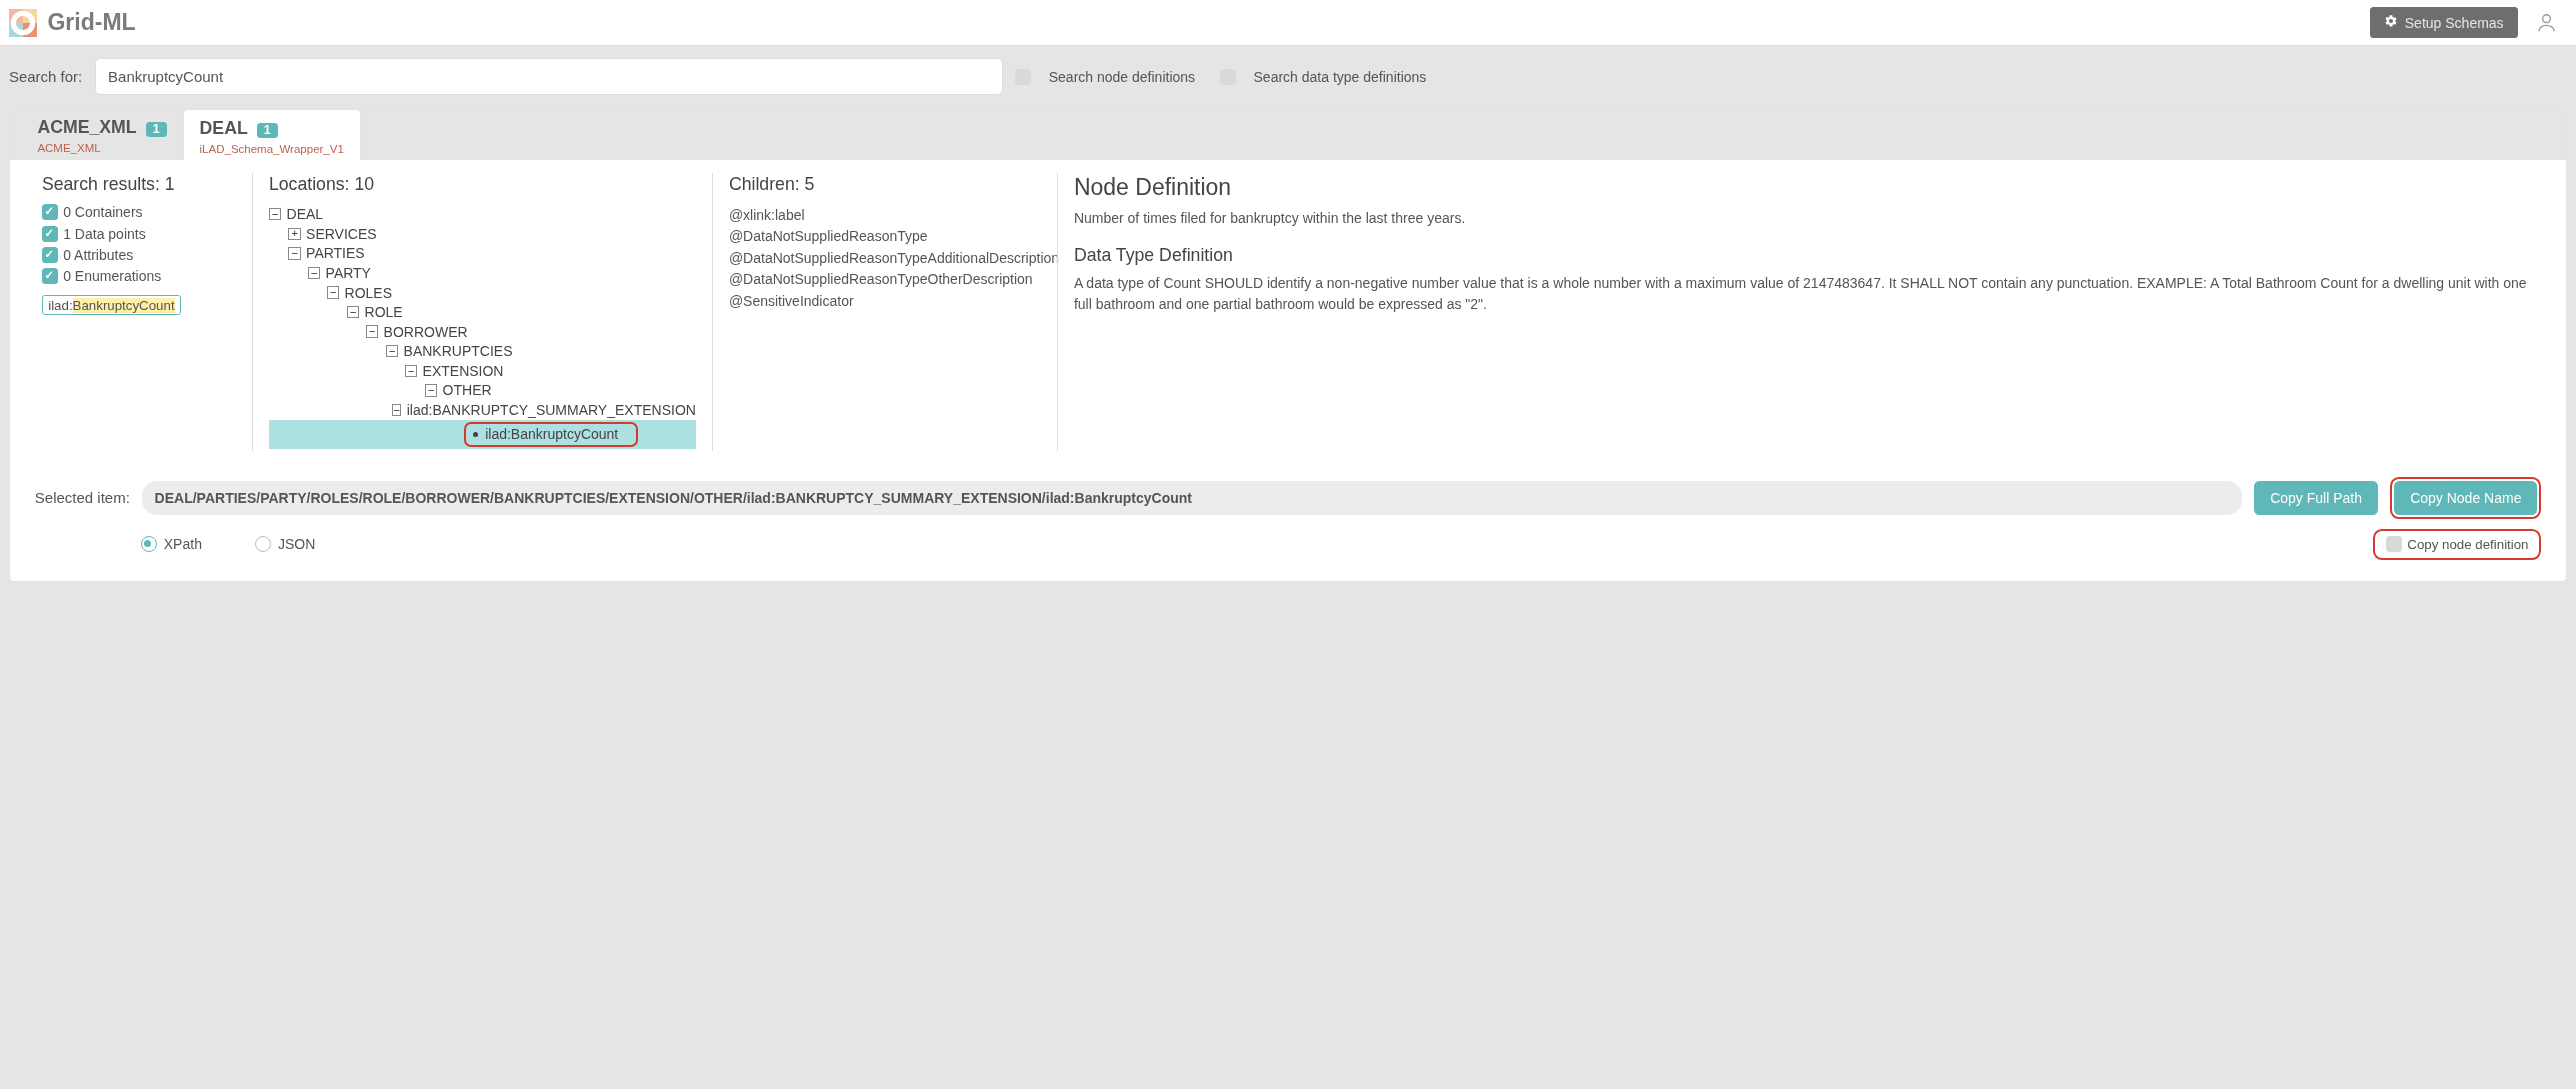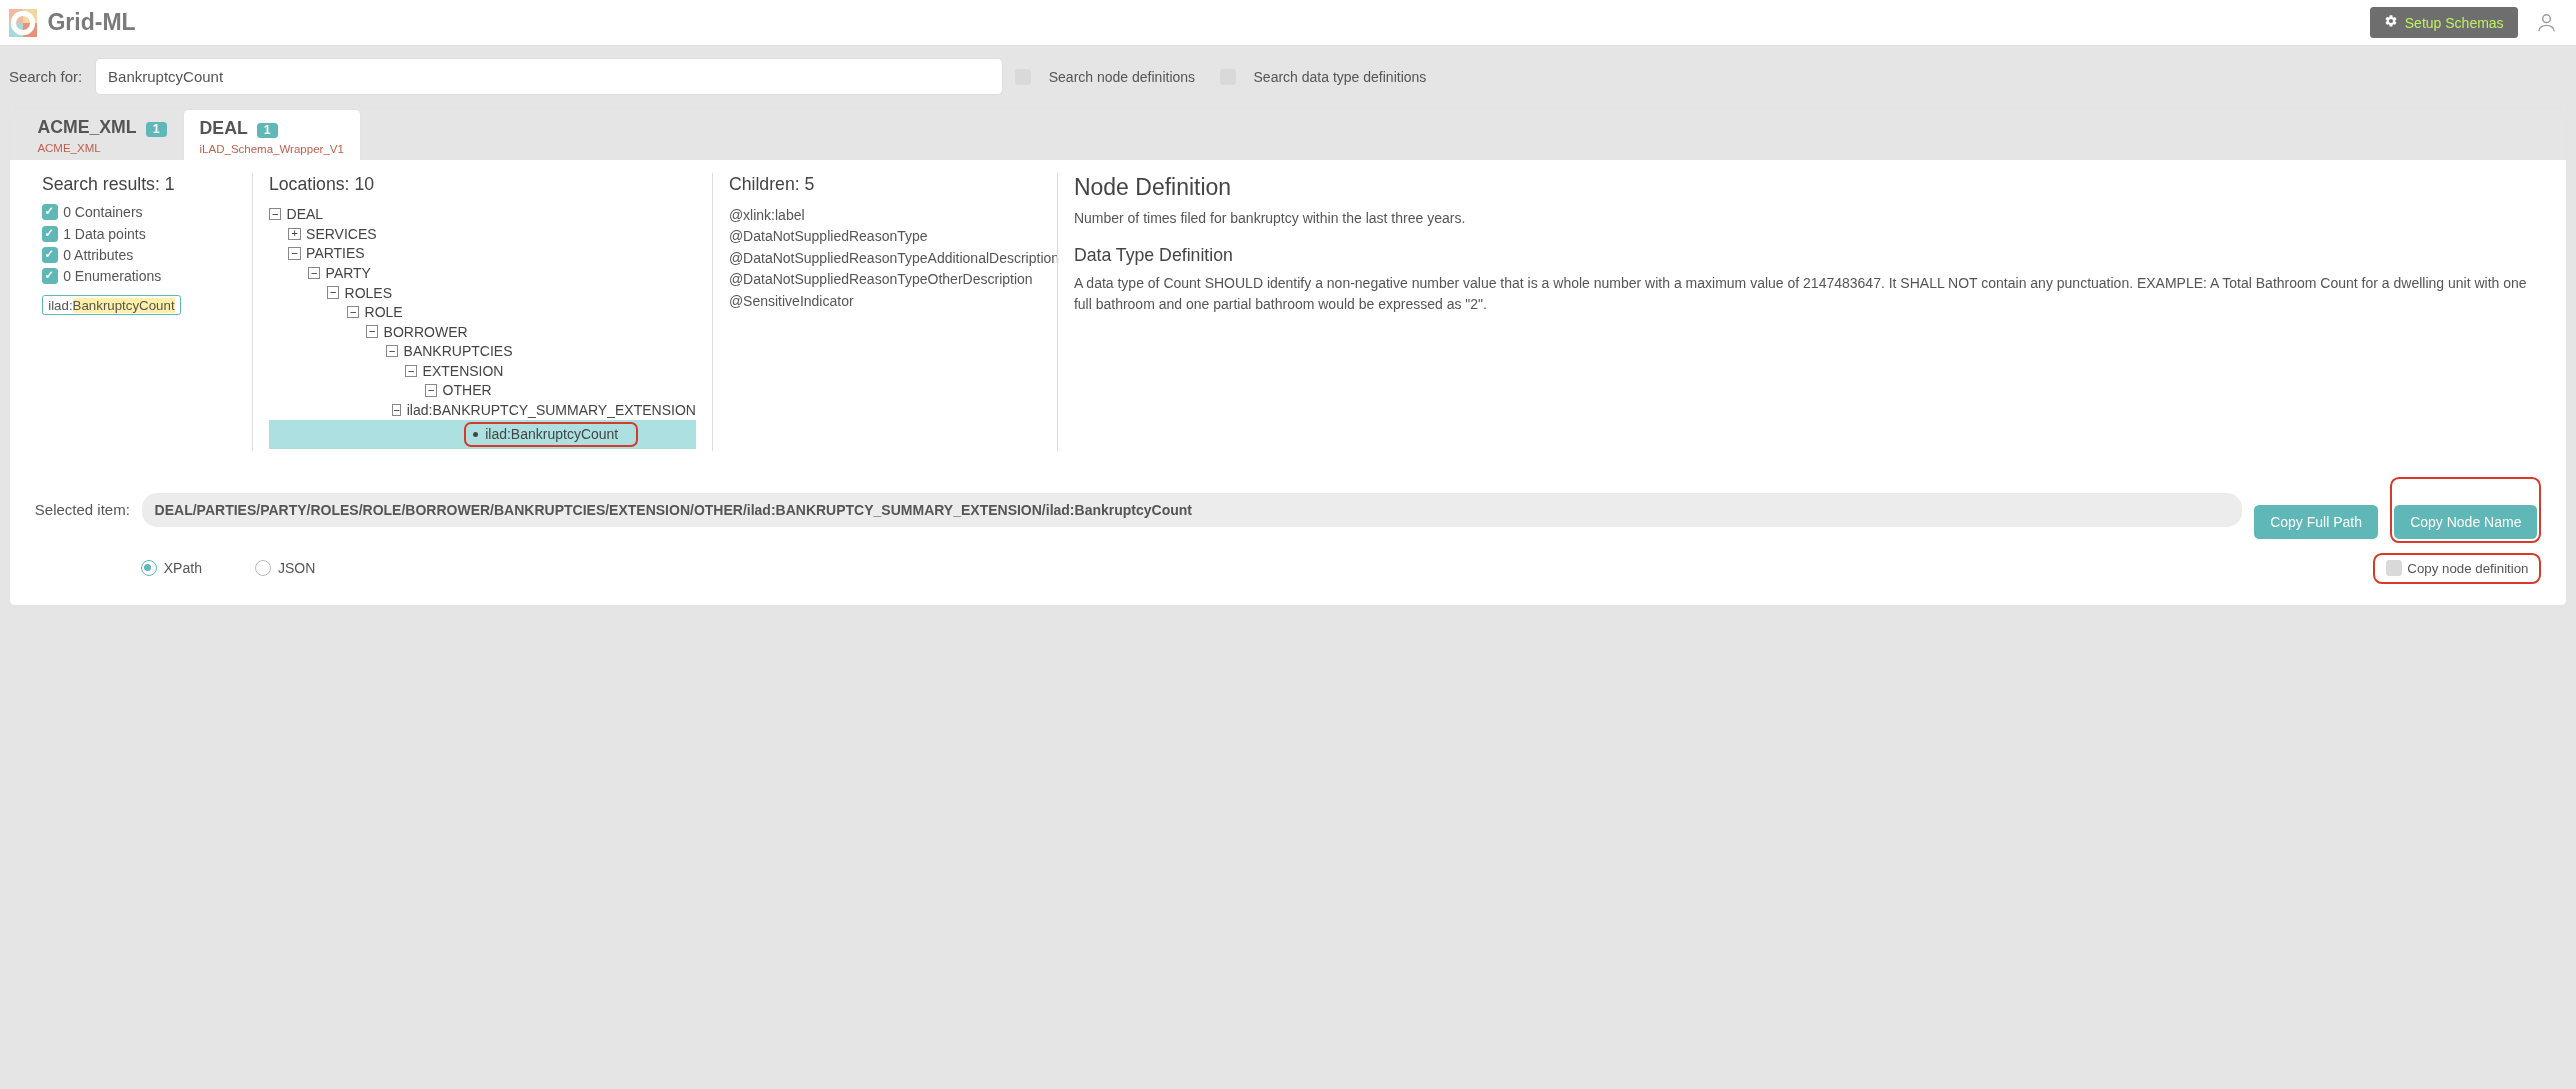--- a/index.html
+++ b/index.html
@@ -24,21 +24,21 @@
   }
   .logo svg { width: 28px; height: 28px; }
   .brand {
     font-size: 23px;
     font-weight: 700;
     color: #7B7B7B;
     flex: 1;
   }
   .setup-btn {
     background: #6E6E6E;
-    color: #bef264;
+    color: #e5e5e5;
     border: none;
     padding: 7px 14px;
     border-radius: 3.5px;
     font-size: 14px;
     display: inline-flex;
     align-items: center;
     gap: 7px;
     cursor: pointer;
     margin-left: 40px;
   }
@@ -160,21 +160,21 @@
     padding: 10.6px 16px 12.4px 16px;
   }
   .selected-row { display:flex; align-items:center; gap:12.4px; }
   .sel-label { font-size:15px; color:#555; white-space:nowrap; }
   .sel-path {
     flex:1; background:#ECECEC; padding:8.9px 12.4px; border-radius:15px;
     font-size:14px; font-weight:600; color:#555;
   }
   .btn-teal {
     background:#5FB7B7; color:#fff; border:none; padding:8.9px 16px;
-    border-radius:5.3px; font-size:14px; cursor:pointer;margin-top:24px;
+    border-radius:5.3px; font-size:14px; cursor:pointer;
   }
   .ring-red { border:2.7px solid #D63A2A; border-radius:8.9px; padding:1.8px; display:inline-flex;}
   .opts-row { display:flex; align-items:center; margin-top:10.6px; padding-left:106px;}
   .radio {
     width:16px; height:16px; border:1.8px solid #bbb; border-radius:50%;
     display:inline-block; margin-right:7px; position:relative; vertical-align:middle;
   }
   .radio.on { border-color:#5FB7B7;}
   .radio.on::after{content:""; position:absolute; width:7px; height:7px; background:#5FB7B7; border-radius:50%; left:2.7px; top:2.7px;}
   .opts-row label { font-size:14px; color:#555; margin-right:53px;}

